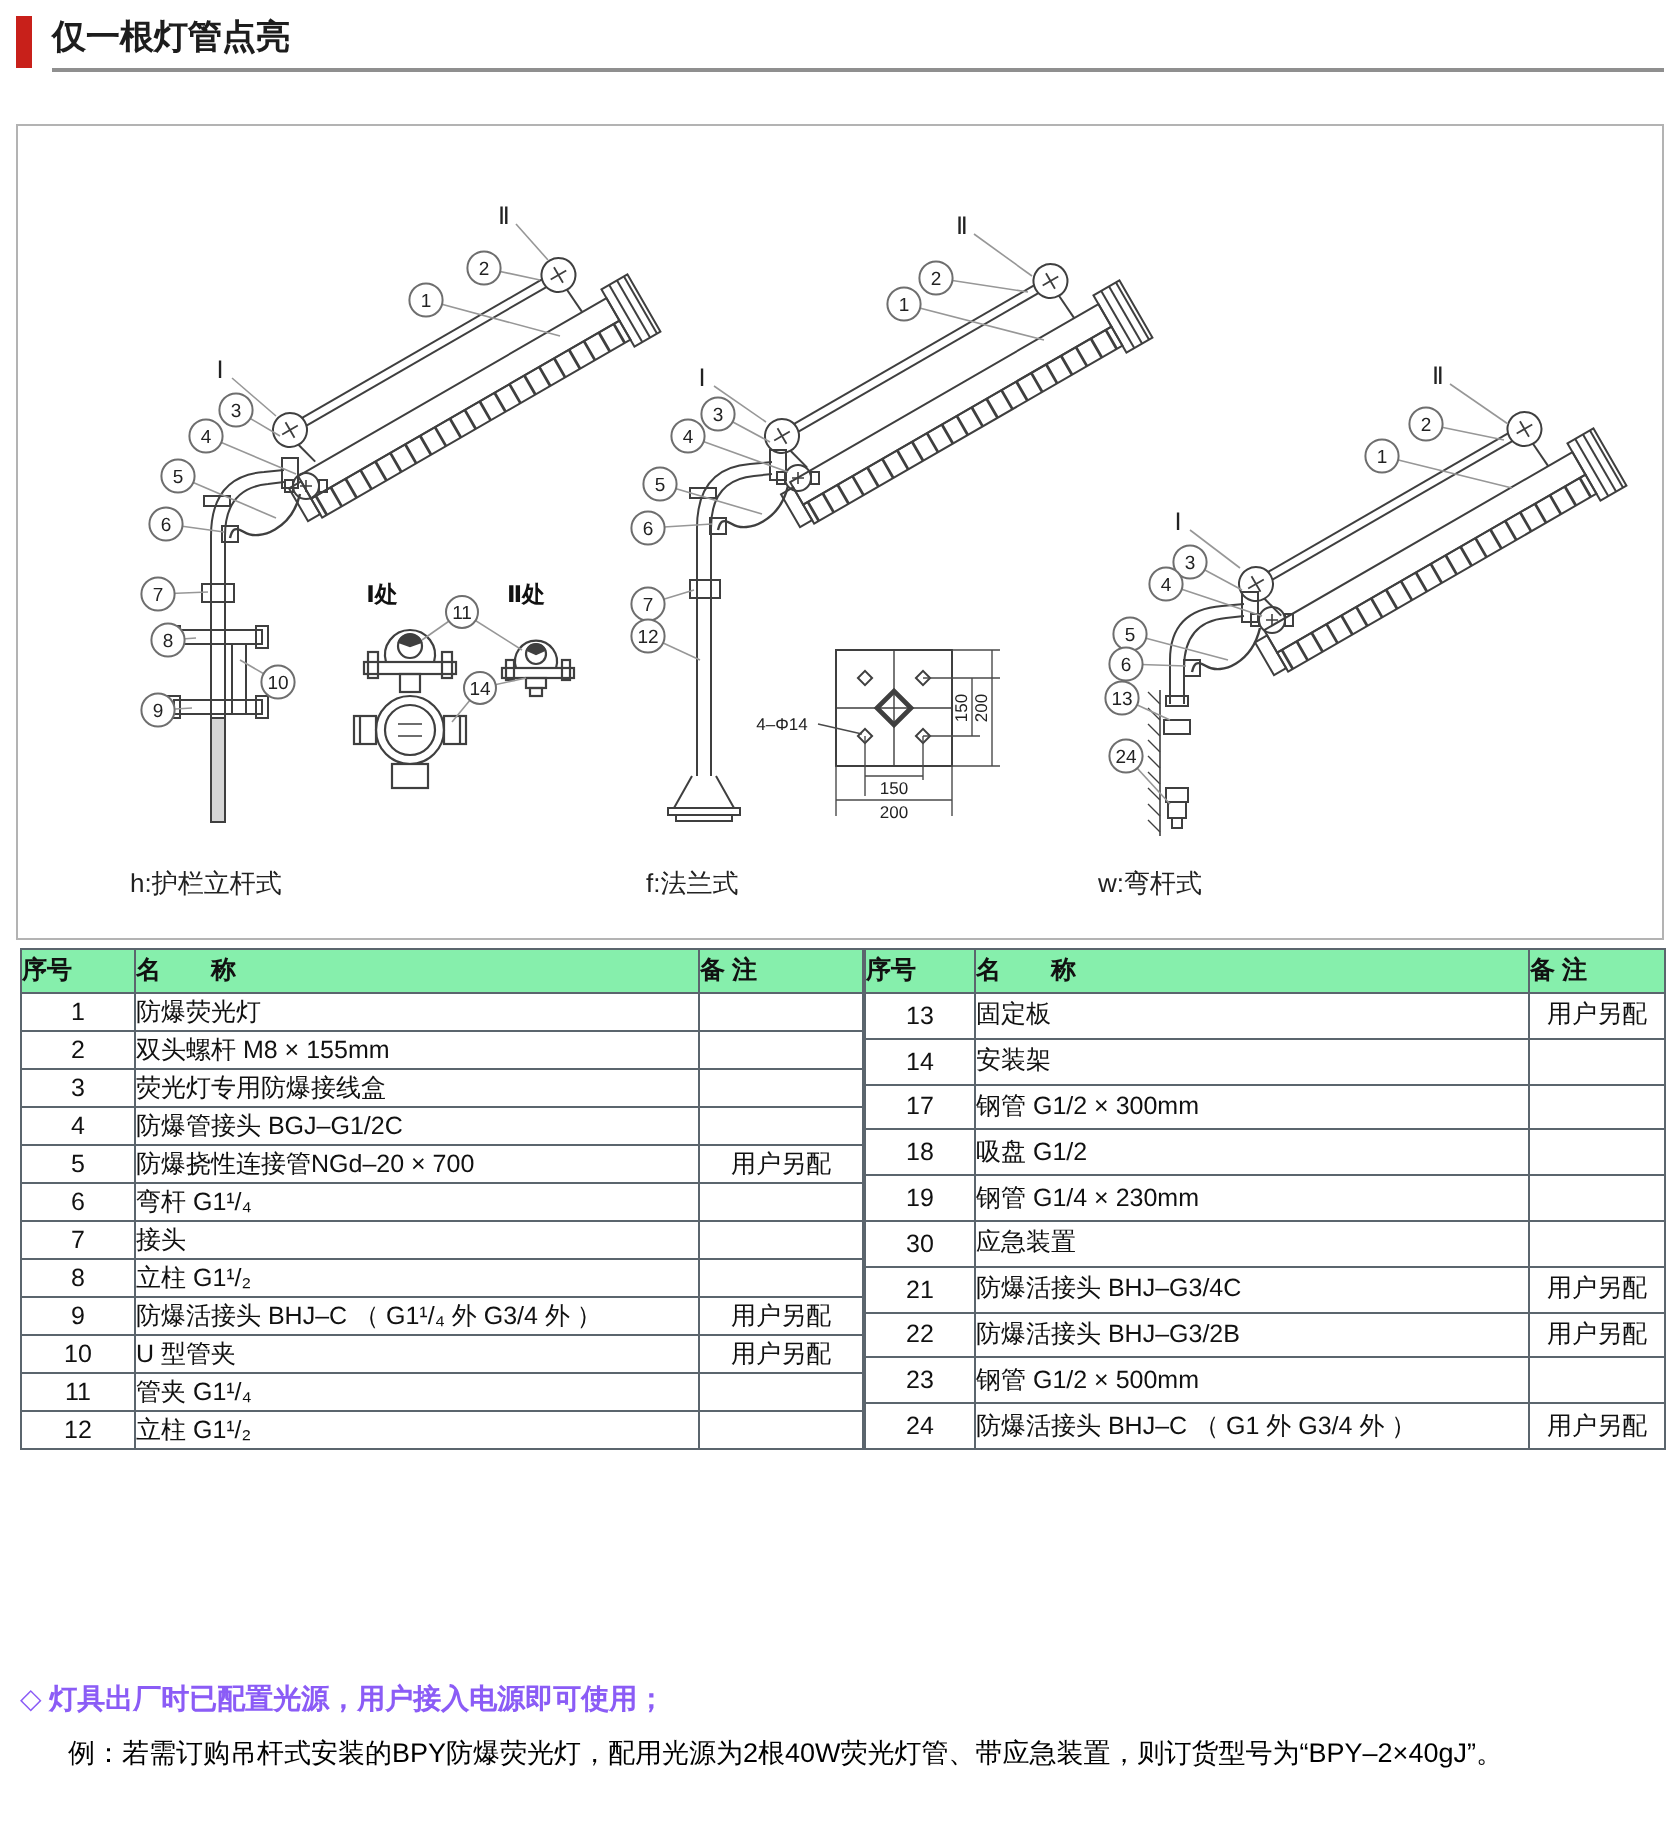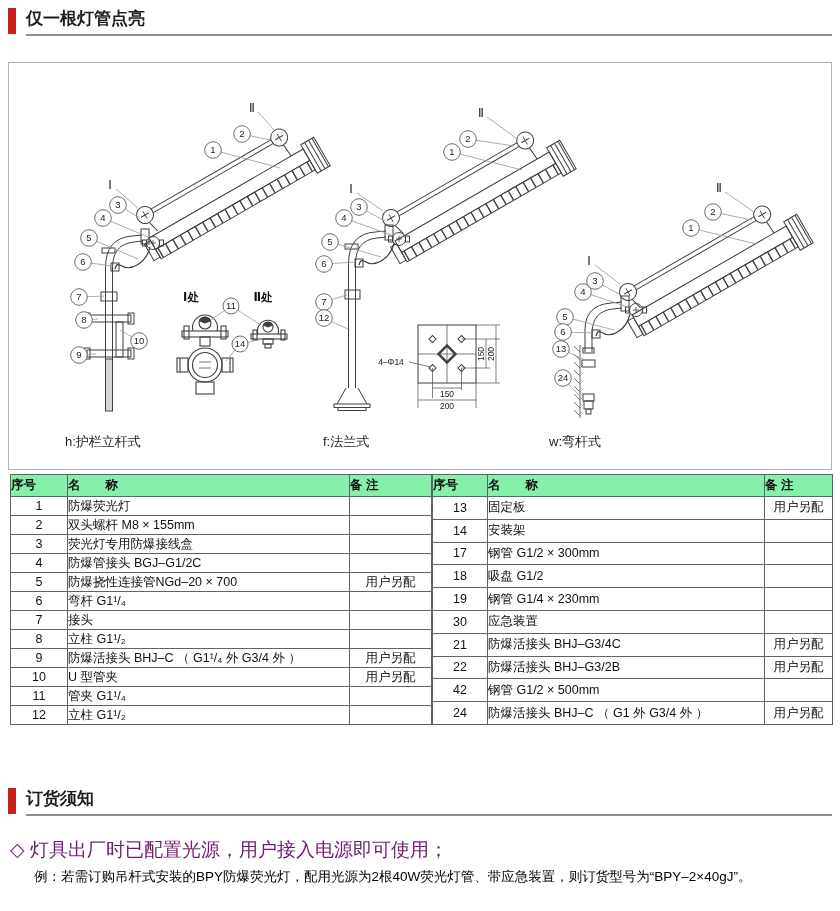--- a/index.html
+++ b/index.html
@@ -33,21 +33,21 @@
   table.pt th, table.pt td { border: 1px solid #5b656d; font-size: 12.5px; color: #111;
     height: 19px; padding: 0; overflow: hidden; white-space: nowrap; }
   table.pt th { background: #86efac; height: 22px; font-weight: bold; text-align: left; }
   td.c-no { text-align: center; }
   td.c-name { text-align: left; padding-left: 13px; }
   td.c-note { text-align: center; font-family: Liberation Serif, serif; }
 
   
   .sec2 { top: 788px; }
   .notes { position: absolute; left: 10px; top: 836px; width: 820px; }
-  .note-line { font-size: 19px; color: #701a75; line-height: 27px; }
+  .note-line { font-size: 14px; color: #8b5cf6; line-height: 27px; font-weight: bold; }
   .note-example { font-size: 13.5px; color: #000; line-height: 27px; padding-left: 24px; }
 </style>
 </head>
 <body>
 
 <div class="page">
 
   <div class="sec-title" style="top:8px">
     <div class="red-bar"></div>
     <div class="title-wrap">
@@ -506,38 +506,32 @@
           <td class="c-no">21</td>
           <td class="c-name">防爆活接头 BHJ–G3/4C</td>
           <td class="c-note">用户另配</td>
         </tr>
           <tr>
           <td class="c-no">22</td>
           <td class="c-name">防爆活接头 BHJ–G3/2B</td>
           <td class="c-note">用户另配</td>
         </tr>
           <tr>
-          <td class="c-no">42</td>
+          <td class="c-no">23</td>
           <td class="c-name">钢管 G1/2 × 500mm</td>
           <td class="c-note"></td>
         </tr>
           <tr>
           <td class="c-no">24</td>
           <td class="c-name">防爆活接头 BHJ–C （ G1 外 G3/4 外 ）</td>
           <td class="c-note">用户另配</td>
         </tr>
         </tbody>
     </table>
   </div>
 
-  <div class="sec-title sec2">
-    <div class="red-bar"></div>
-    <div class="title-wrap">
-      <div class="title-text">订货须知</div>
-    </div>
-  </div>
 
   <div class="notes">
     <div class="note-line">◇ 灯具出厂时已配置光源，用户接入电源即可使用；</div>
     <div class="note-example">例：若需订购吊杆式安装的BPY防爆荧光灯，配用光源为2根40W荧光灯管、带应急装置，则订货型号为“BPY–2×40gJ”。</div>
   </div>
 
 </div>
 
 </body></html>

